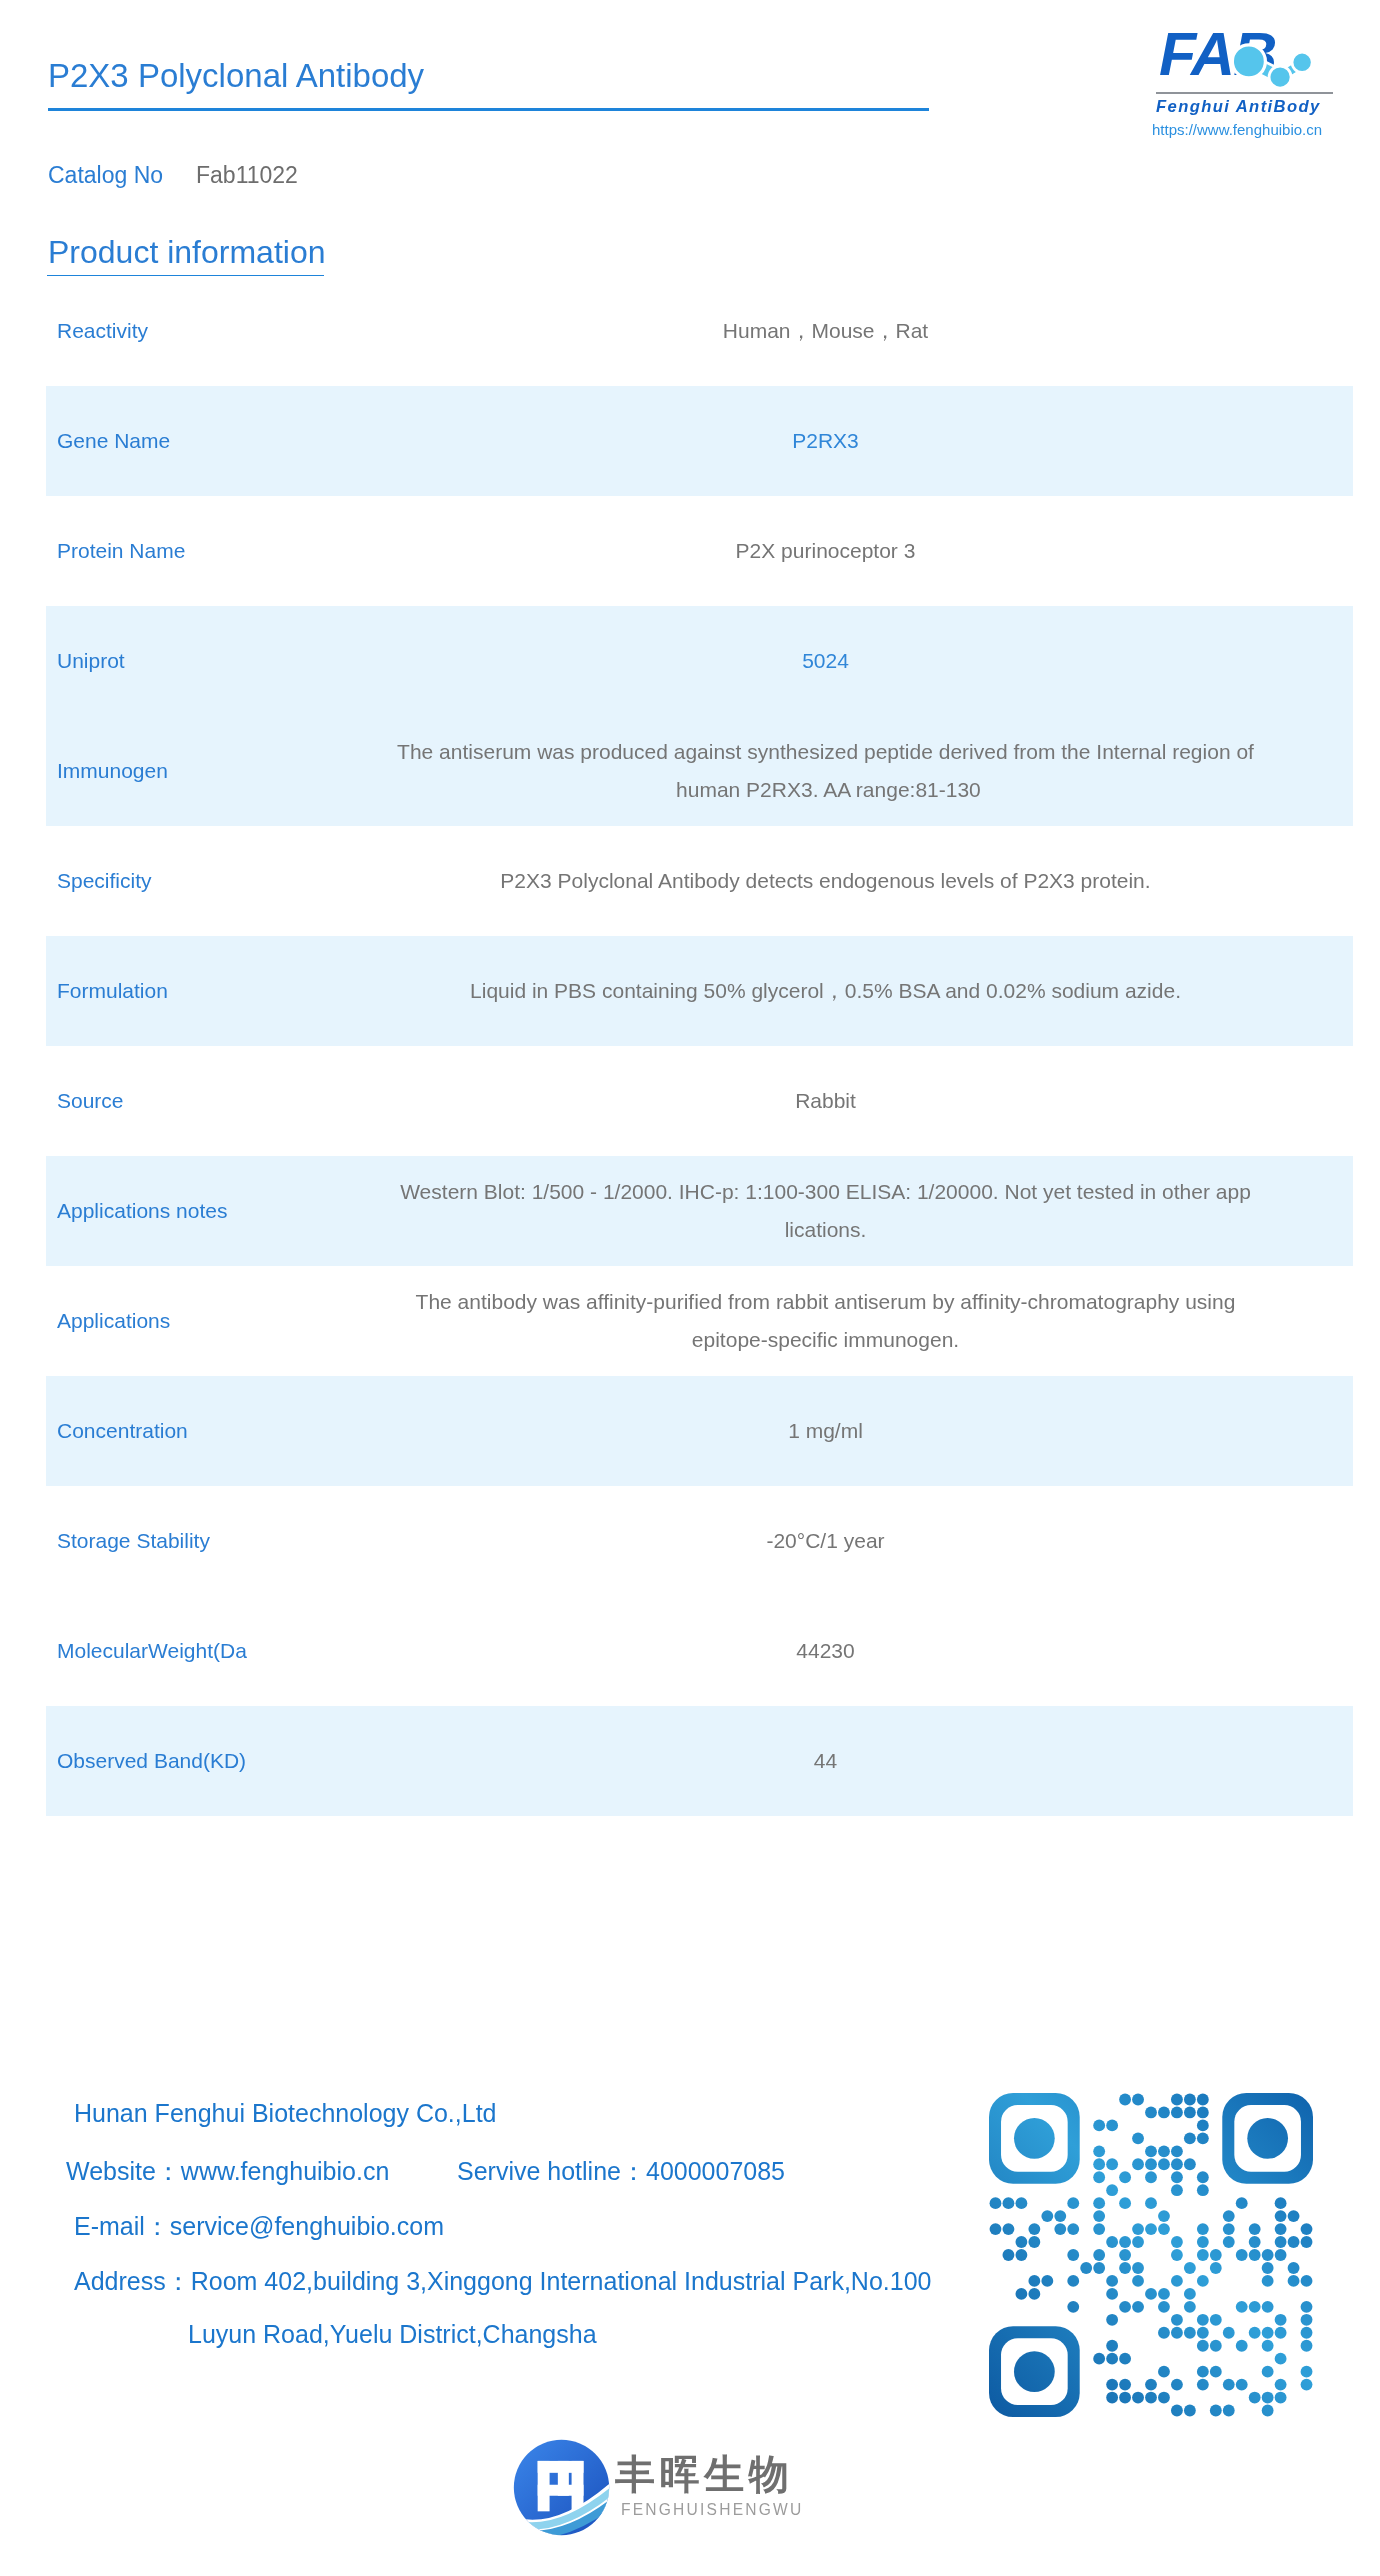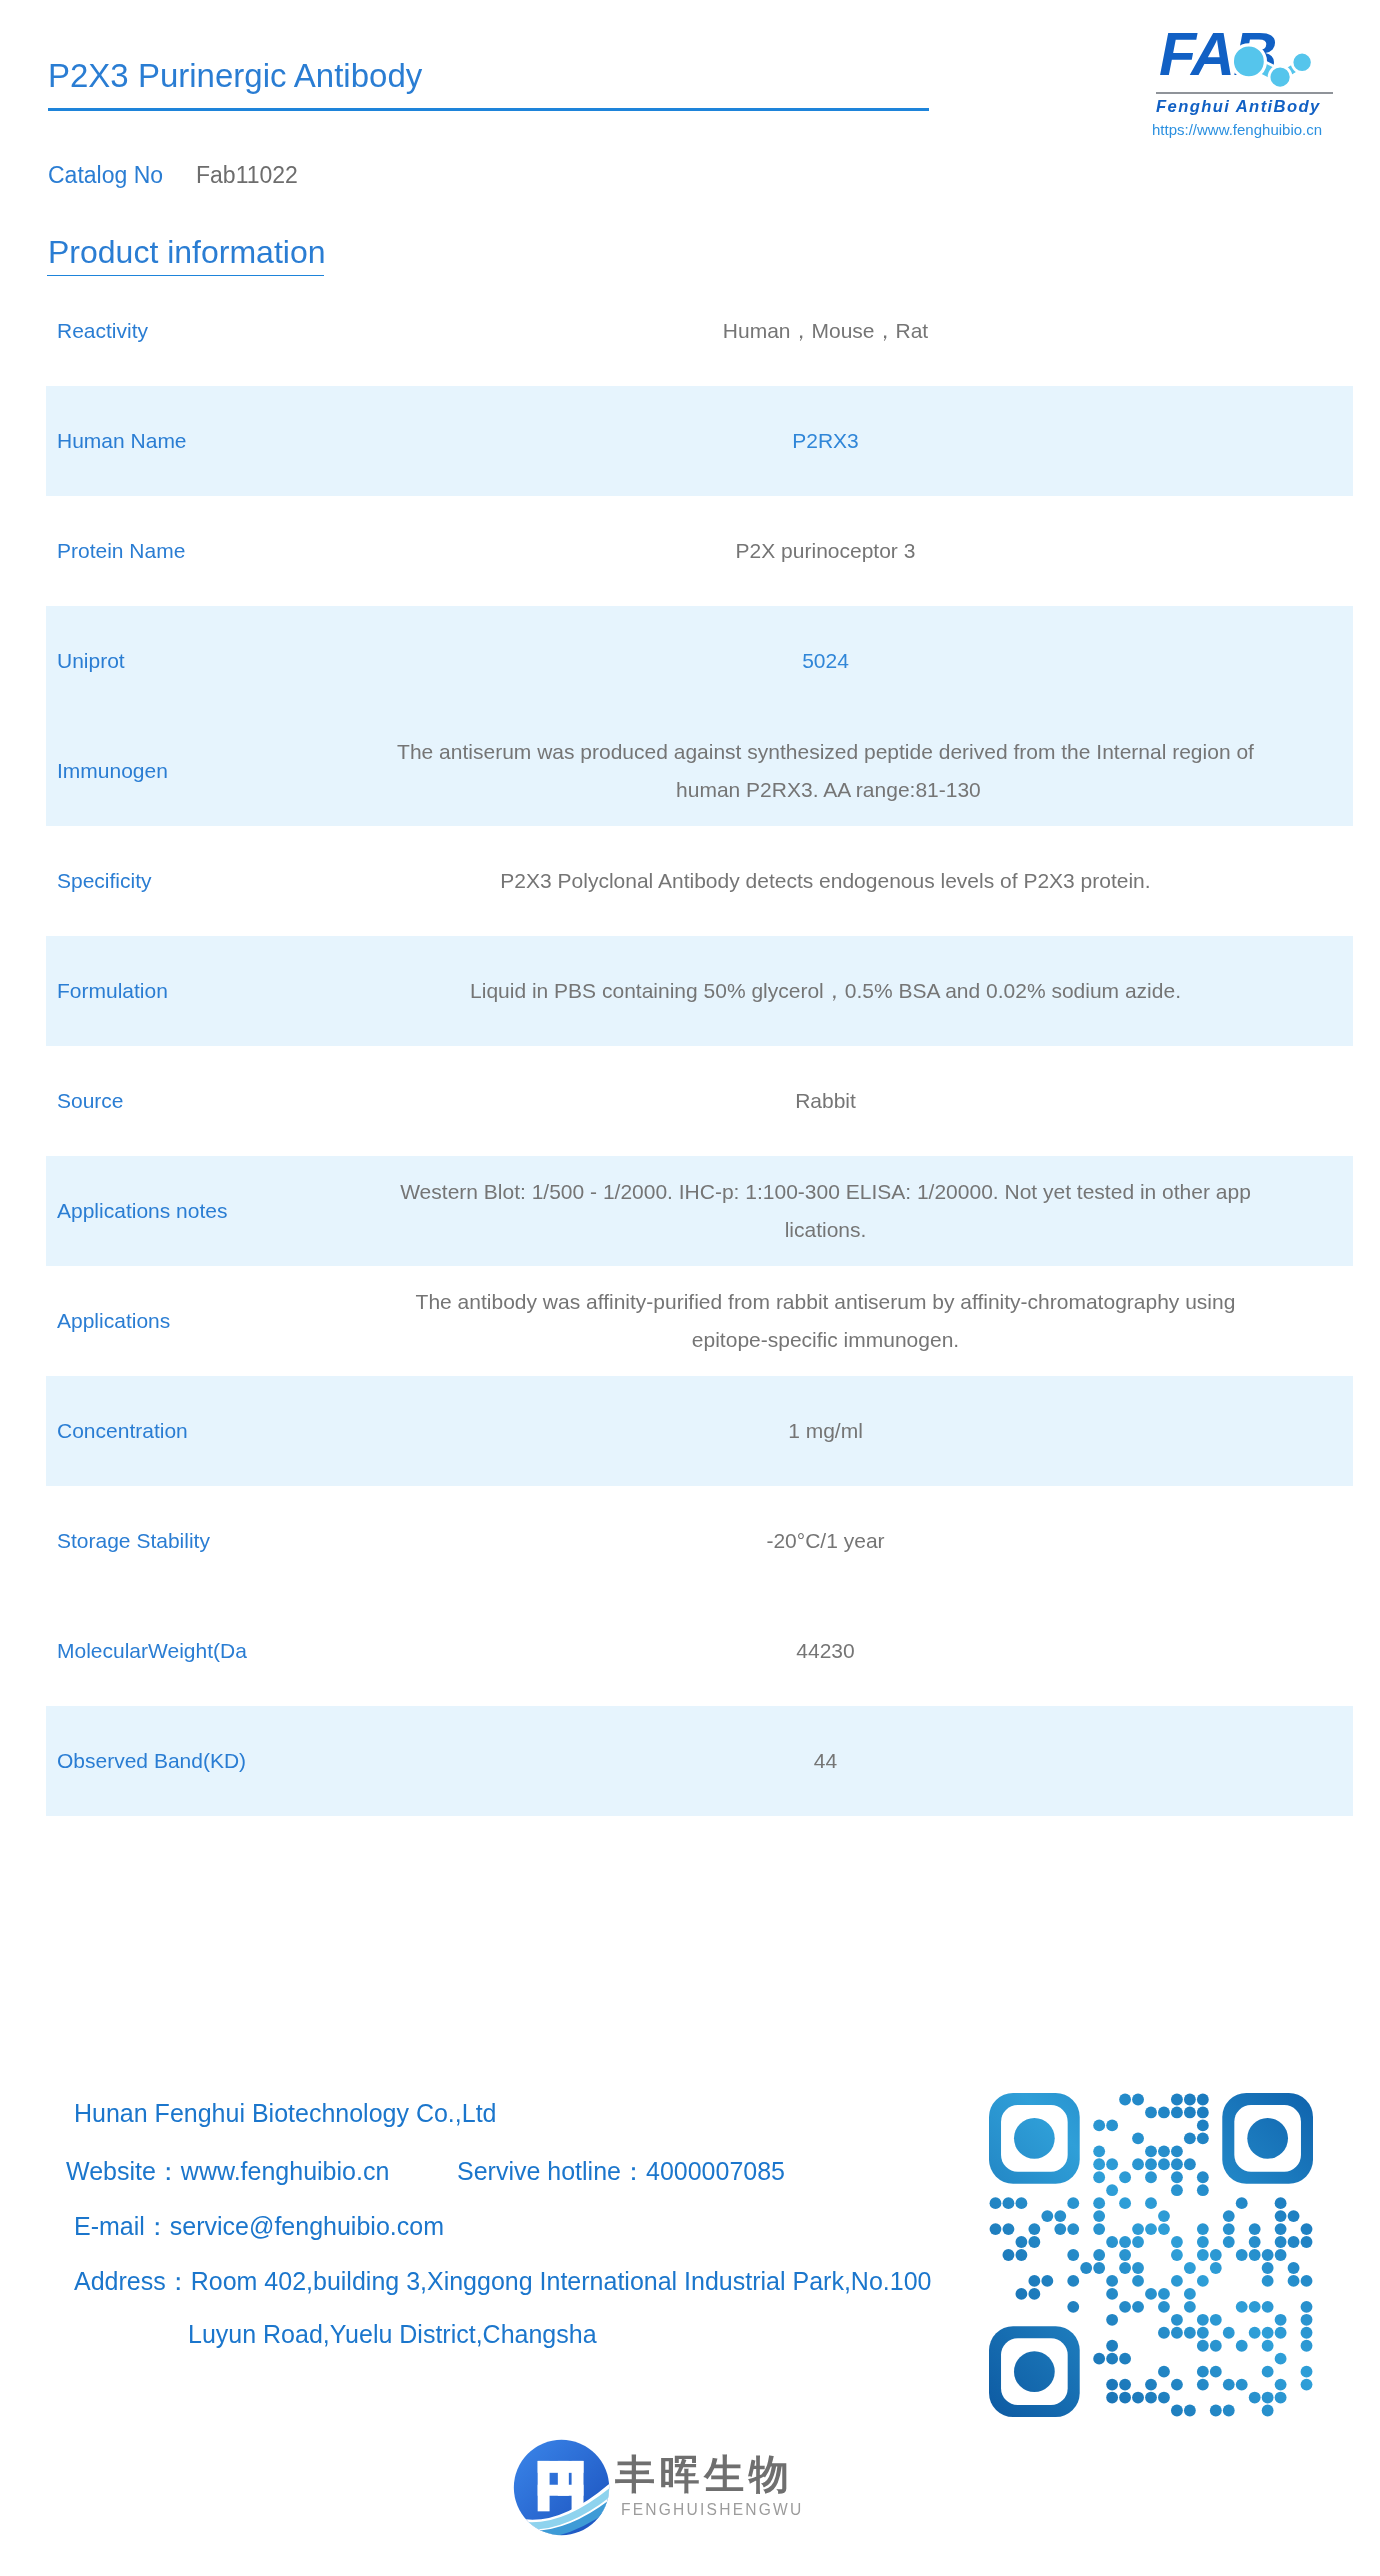--- a/index.html
+++ b/index.html
@@ -52,21 +52,21 @@
   .qr{left:989px;top:2093px;width:324px;height:324px;}
   .blogo-circle{left:512px;top:2438px;width:99px;height:99px;}
   .blogo-cn{left:615px;top:2447px;font-size:40px;color:#6f6f6f;letter-spacing:4.6px;font-weight:bold;font-family:Liberation Sans, sans-serif;}
   .blogo-en{left:621px;top:2501px;font-size:15.6px;color:#9c9c9c;letter-spacing:2.2px;}
 </style>
 </head>
 <body>
 
 <div id="page">
 
-  <div class="abs page-title">P2X3 Purinergic Antibody</div>
+  <div class="abs page-title">P2X3 Polyclonal Antibody</div>
   <div class="abs title-underline"></div>
 
   <div class="abs fab-text">FAB</div>
   <svg class="abs fab-molecule" viewBox="0 0 110 52">
     <line x1="26" y1="21" x2="60" y2="38" stroke="#ffffff" stroke-width="18" stroke-linecap="round"></line>
     <line x1="26" y1="21" x2="60" y2="38" stroke="#55c5ec" stroke-width="12" stroke-linecap="round"></line>
     <line x1="60" y1="38" x2="84" y2="23" stroke="#ffffff" stroke-width="14" stroke-linecap="round"></line>
     <line x1="60" y1="38" x2="84" y2="23" stroke="#55c5ec" stroke-width="9" stroke-linecap="round"></line>
     <circle cx="26" cy="21" r="18" fill="#55c5ec" stroke="#ffffff" stroke-width="3.5"></circle>
     <circle cx="60" cy="38" r="12" fill="#55c5ec" stroke="#ffffff" stroke-width="3"></circle>
@@ -81,21 +81,21 @@
 
   <div class="abs section-heading">Product information</div>
   <div class="abs section-underline"></div>
 
   <div class="abs product-table">
       <div class="trow">
         <div class="tlabel">Reactivity</div>
         <div class="tvalue">Human，Mouse，Rat</div>
       </div>
       <div class="trow alt">
-        <div class="tlabel">Human Name</div>
+        <div class="tlabel">Gene Name</div>
         <div class="tvalue blue">P2RX3</div>
       </div>
       <div class="trow">
         <div class="tlabel">Protein Name</div>
         <div class="tvalue">P2X purinoceptor 3</div>
       </div>
       <div class="trow alt">
         <div class="tlabel">Uniprot</div>
         <div class="tvalue blue">5024</div>
       </div>

